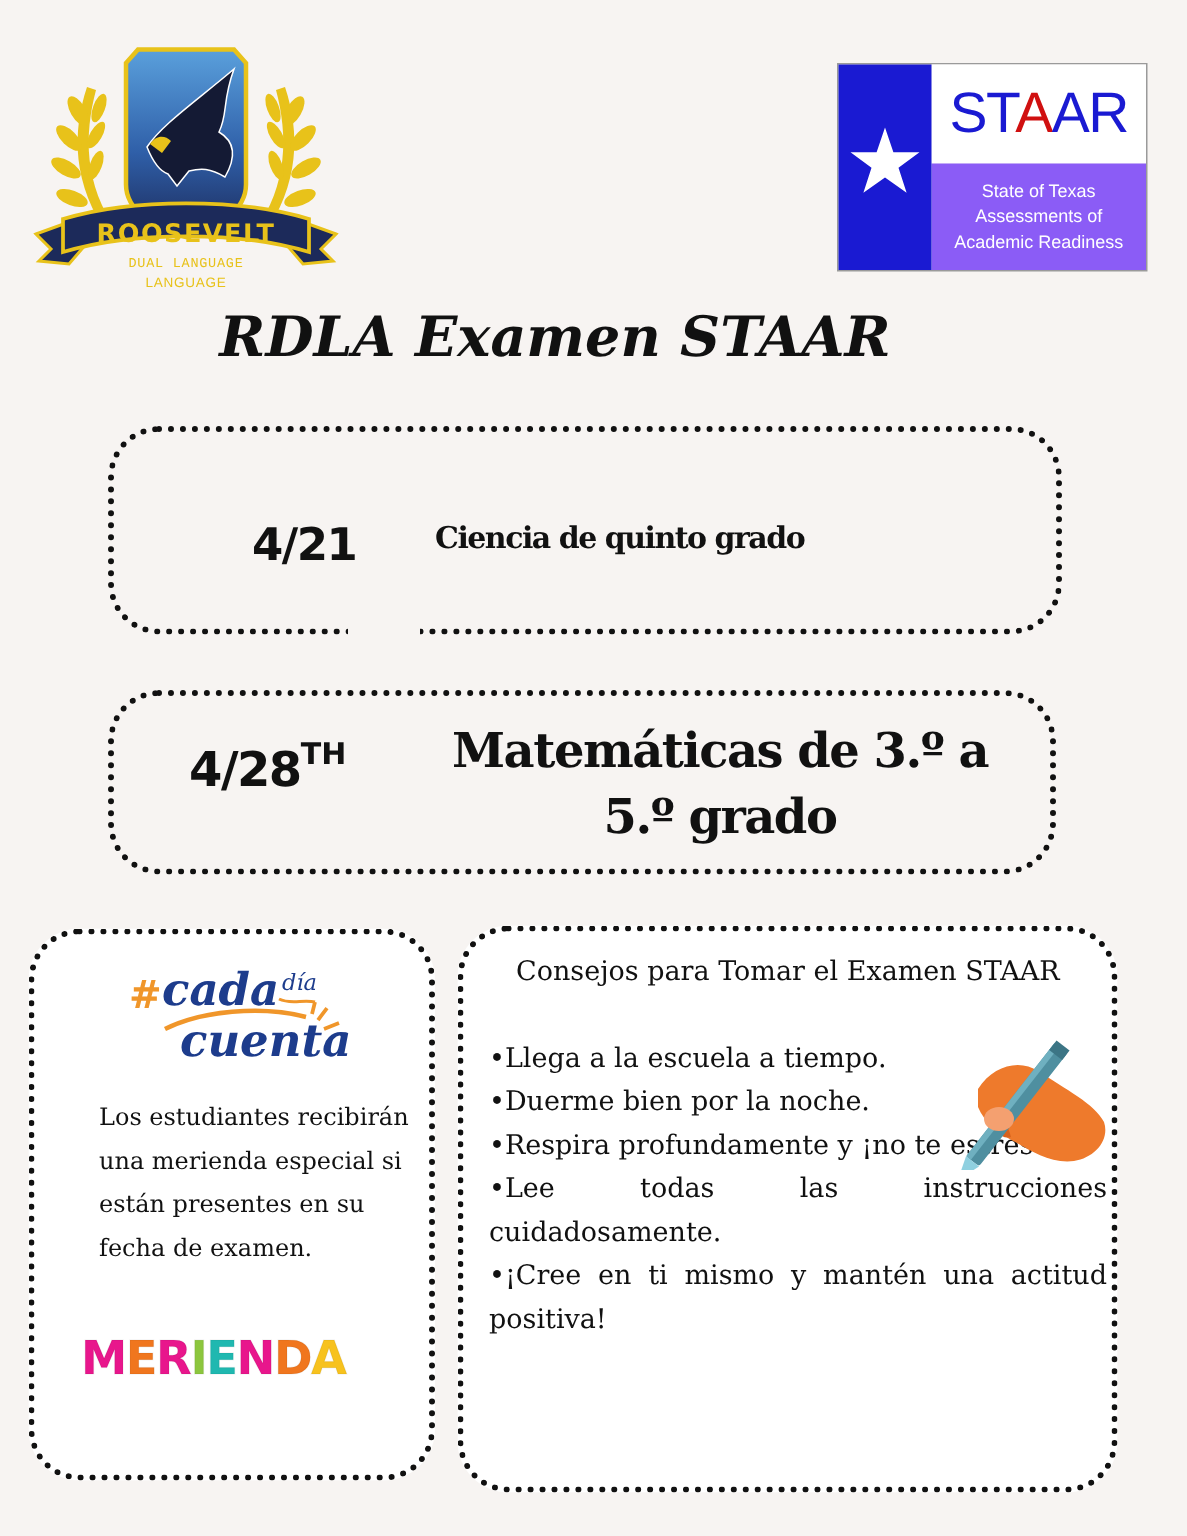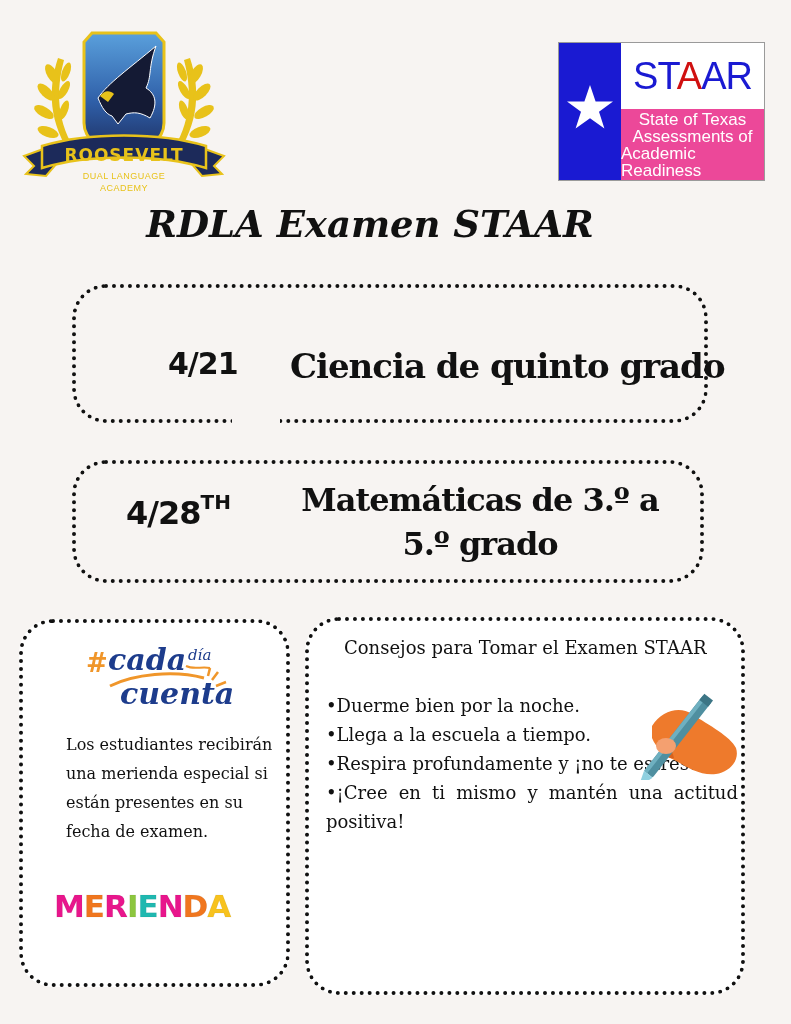--- a/index.html
+++ b/index.html
@@ -32,22 +32,22 @@
     #staar-flag-right { flex: 1; display: flex; flex-direction: column; }
     #staar-flag-white {
       height: 66px; background: #ffffff; display: flex; align-items: center; justify-content: center;
     }
     #staar-wordmark {
       font-family: "Liberation Sans", sans-serif; font-size: 38px; color: #1a1ad2;
       letter-spacing: -1px; line-height: 1;
     }
     #staar-wordmark .red-a { color: #d01010; }
     #staar-flag-red {
-      flex: 1; background: #ec4899; color: #ffffff;
-      font-family: "Liberation Sans", sans-serif; font-size: 17px; line-height: 17px;
+      flex: 1; background: #8b5cf6; color: #ffffff;
+      font-family: "Liberation Sans", sans-serif; font-size: 12px; line-height: 17px;
       display: flex; flex-direction: column; align-items: center; justify-content: center;
     }
 
     
     #page-title {
       left: 0; width: 740px; top: 202px; text-align: center;
       font-family: "DejaVu Serif", serif; font-style: italic; font-size: 37px;
       color: #111;
     }
 
@@ -65,21 +65,21 @@
 
     .date-label {
       position: absolute; font-family: "DejaVu Sans", sans-serif; font-weight: bold; color: #111;
     }
     .subject {
       position: absolute; font-family: "DejaVu Serif", serif; font-weight: bold; color: #111;
       text-align: center;
     }
 
     #date-science { left: 168px; top: 346px; font-size: 30px; letter-spacing: -1px; text-align: center; }
-    #subject-science { left: 290px; top: 346px; font-size: 34px; letter-spacing: -1px; }
+    #subject-science { left: 290px; top: 346px; font-size: 20px; letter-spacing: -1px; }
 
     #date-math { left: 126px; top: 494px; font-size: 32px; letter-spacing: -1px; }
     #date-math sup { font-size: 20px; position: relative; top: -4px; vertical-align: top; letter-spacing: 0; }
     #subject-math { left: 280px; top: 478px; width: 400px; font-size: 32px; line-height: 44px; letter-spacing: -1px; }
 
     #box-snack { left: 19px; top: 619px; width: 271px; height: 368px; background: #ffffff; }
     #box-tips { left: 305px; top: 617px; width: 440px; height: 378px; background: #ffffff; }
 
     
     #cada-logo { left: 84px; top: 634px; width: 150px; height: 80px; }
@@ -146,22 +146,22 @@
     <path d="M74 5 L138 5 L146 14 L146 95 C146 112 128 124 106 130 C84 124 66 112 66 95 L66 14 Z" fill="url(#sky)" stroke="#e8c21a" stroke-width="3"></path>
 
     <path d="M80 70 C90 55 112 40 138 18 C130 40 134 48 128 60 C138 66 140 76 132 90 C122 84 116 84 108 86 L100 96 L94 88 C88 86 84 80 80 70 Z" fill="#141a34" stroke="#ffffff" stroke-width="1"></path>
     <path d="M82 68 C86 62 92 62 96 66 L90 74 Z" fill="#e8c21a"></path>
 
     <path d="M6 128 L28 120 L40 134 L28 148 L8 146 L16 138 Z" fill="#1c2a5a" stroke="#e8c21a" stroke-width="2"></path>
     <path d="M206 128 L184 120 L172 134 L184 148 L204 146 L196 138 Z" fill="#1c2a5a" stroke="#e8c21a" stroke-width="2"></path>
     <path d="M24 118 C70 104 142 104 188 118 L188 140 C142 126 70 126 24 140 Z" fill="#1c2a5a" stroke="#e8c21a" stroke-width="2.5"></path>
     <text x="106" y="133" text-anchor="middle" font-family="DejaVu Sans, sans-serif" font-weight="bold" font-size="17" fill="#e8c21a" letter-spacing="1">ROOSEVELT</text>
   </svg>
-  <div class="crest-text-sub" style="top:143px;">DUAL LANGUAGE</div>
-  <div class="crest-text-sub" style="top:155px;">ACADEMY</div>
+  <div class="crest-text-sub" style="top:143px;font-family:Liberation Mono, monospace;">DUAL LANGUAGE</div>
+  <div class="crest-text-sub" style="top:155px;">LANGUAGE</div>
 </div>
 
 <div id="staar-logo" class="abs">
   <div id="staar-flag-blue">
     <svg width="62" height="137" viewBox="0 0 62 137">
       <polygon points="31,42 36.6,58.5 54,58.5 40,68.8 45.4,85.5 31,75.3 16.6,85.5 22,68.8 8,58.5 25.4,58.5" fill="#ffffff"></polygon>
     </svg>
   </div>
   <div id="staar-flag-right">
     <div id="staar-flag-white">
@@ -210,23 +210,24 @@
   <span style="color:#1fb8b0">E</span>
   <span style="color:#e8168c">N</span>
   <span style="color:#f0761e">D</span>
   <span style="color:#f7c21e">A</span>
 </div>
 
 <div id="box-tips" class="dot-box"></div>
 <div id="tips-content" class="abs">
   <p id="tips-title">Consejos para Tomar el Examen STAAR</p>
   <div class="blank-line"></div>
+  <p class="tip short">•Llega a la escuela a tiempo.</p>
   <p class="tip short">•Duerme bien por la noche.</p>
-  <p class="tip short">•Llega a la escuela a tiempo.</p>
   <p class="tip">•Respira profundamente y ¡no te estreses!</p>
+  <p class="tip">•Lee todas las instrucciones cuidadosamente.</p>
   <p class="tip">•¡Cree en ti mismo y mantén una actitud positiva!</p>
 </div>
 <div id="hand-icon" class="abs">
   <svg width="118" height="96" viewBox="0 0 118 96">
 
     <path d="M30 42 C40 26 58 22 70 30 C88 42 108 52 114 64 C118 76 108 88 94 90 C80 92 66 84 56 78 C44 72 34 64 30 54 Z" fill="#ee7a2c"></path>
     <path d="M36 58 C40 70 46 76 52 74 C50 66 46 60 40 56 Z" fill="#d8621c"></path>
 
     <g transform="rotate(-52 60 48)">
       <rect x="6" y="42" width="96" height="11" rx="2" fill="#4f8fa0"></rect>

